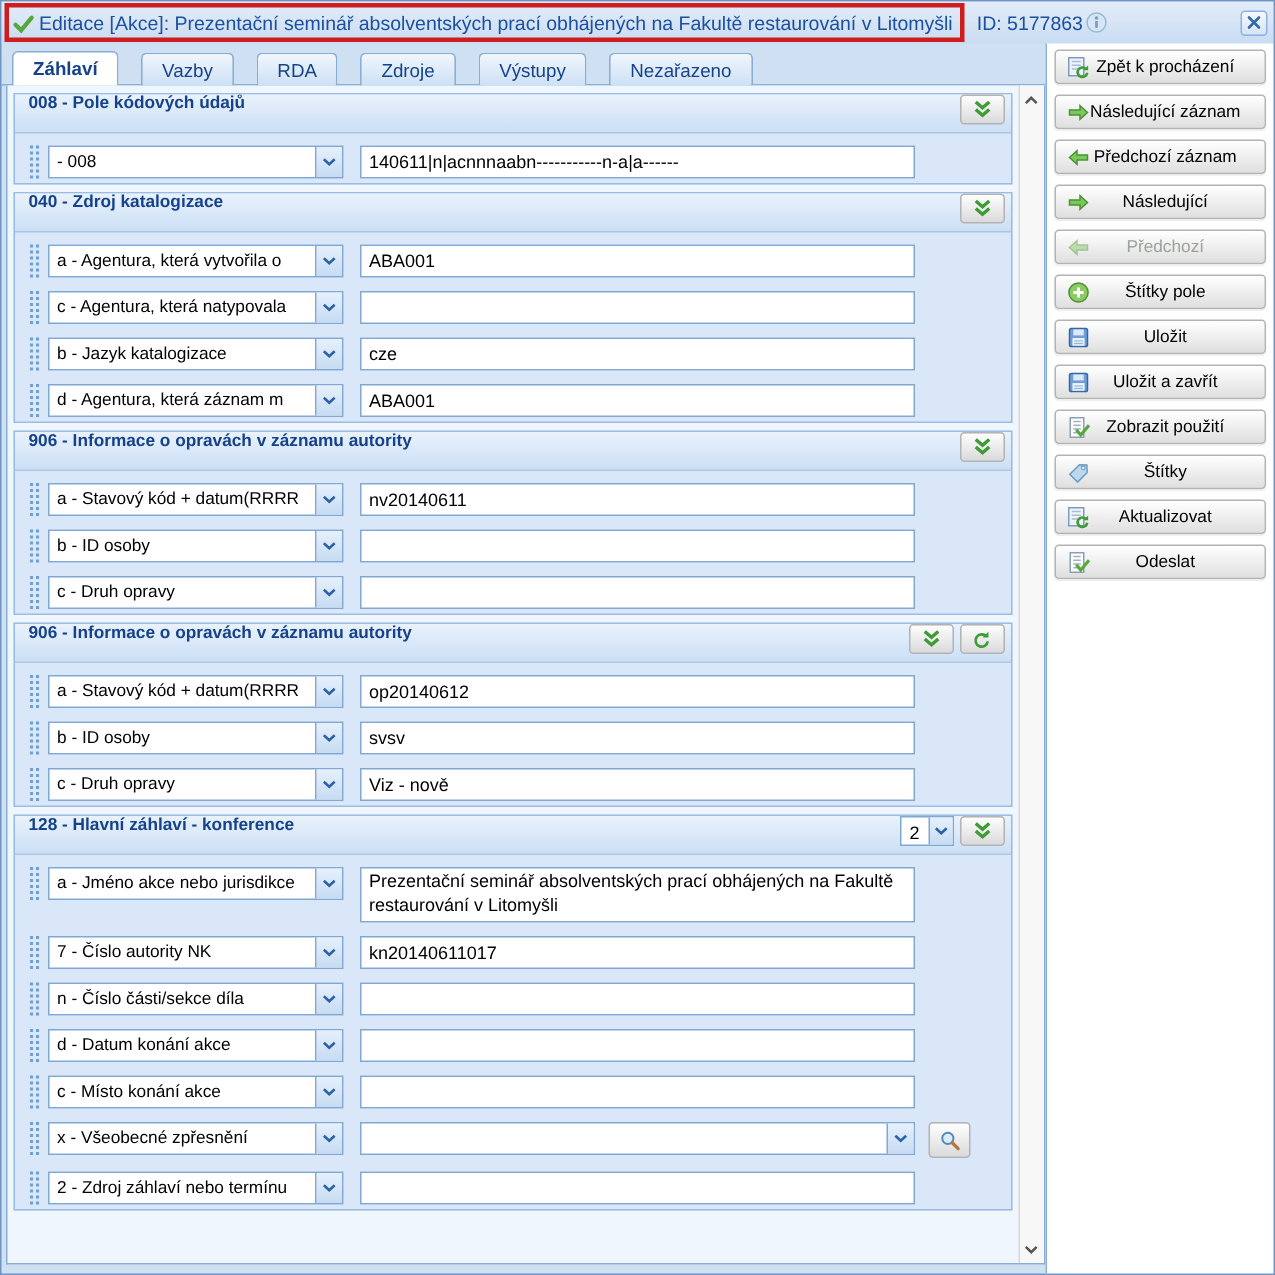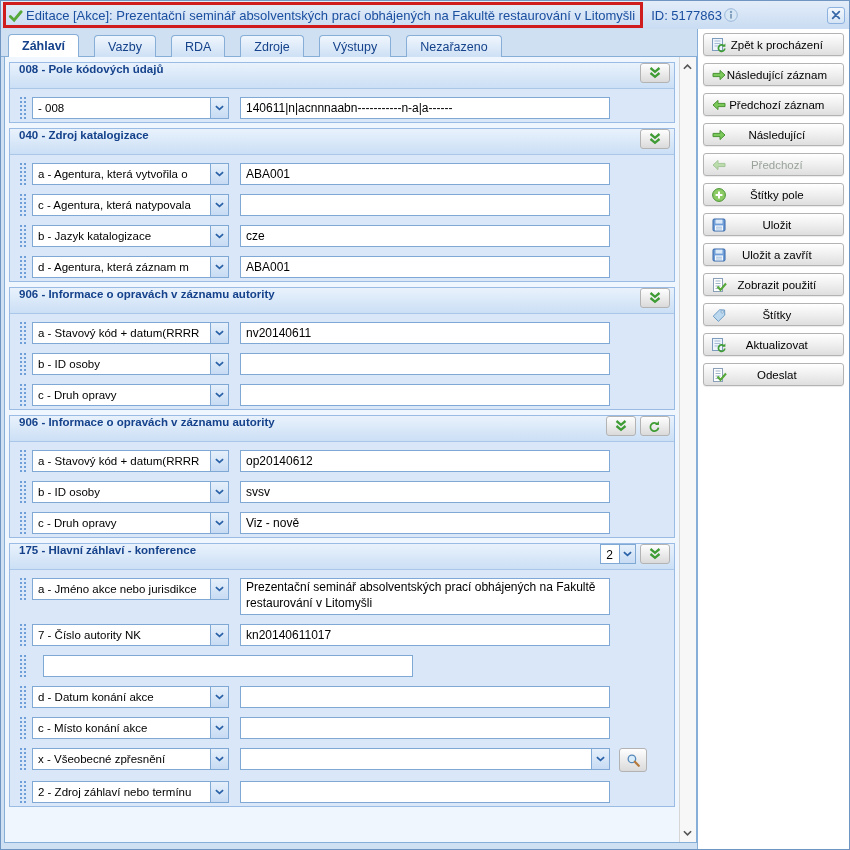--- a/index.html
+++ b/index.html
@@ -424,21 +424,21 @@
                     </span>
                   </span>
                   <span class="val-wrap">
                     <input class="val-input" type="text" value="Viz - nově" style="">
                   </span>
                 </div>
               </div>
             </div>
             <div class="section">
               <div class="section-header">
-                <span class="section-title">175 - Hlavní záhlaví - konference</span>
+                <span class="section-title">128 - Hlavní záhlaví - konference</span>
                 <span class="occ-select">
                   <span class="occ-value">2</span>
                   <span class="occ-trigger">
                     <span class="icon">
                       <svg width="9" height="6" viewBox="0 0 10 6">
                         <path d="M1 1l4 3.6L9 1" fill="none" stroke="#2a62a8" stroke-width="1.9"></path>
                       </svg>
                     </span>
                   </span>
                 </span>
@@ -479,20 +479,30 @@
                         </svg>
                       </span>
                     </span>
                   </span>
                   <span class="val-wrap">
                     <input class="val-input" type="text" value="kn20140611017" style="">
                   </span>
                 </div>
                 <div class="frow">
                   <span class="drag-handle"></span>
+                  <span class="sf-select">
+                    <span class="sf-label">n - Číslo části/sekce díla</span>
+                    <span class="sf-trigger">
+                      <span class="icon">
+                        <svg width="9" height="6" viewBox="0 0 10 6">
+                          <path d="M1 1l4 3.6L9 1" fill="none" stroke="#2a62a8" stroke-width="1.9"></path>
+                        </svg>
+                      </span>
+                    </span>
+                  </span>
                   <span class="val-wrap">
                     <input class="val-input" type="text" value="" style="">
                   </span>
                 </div>
                 <div class="frow">
                   <span class="drag-handle"></span>
                   <span class="sf-select">
                     <span class="sf-label">d - Datum konání akce</span>
                     <span class="sf-trigger">
                       <span class="icon">

